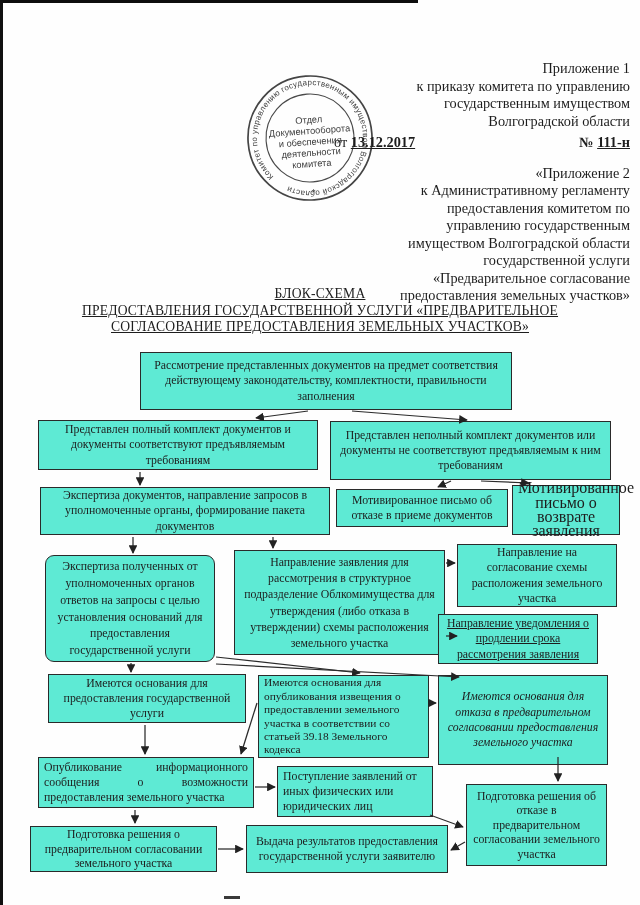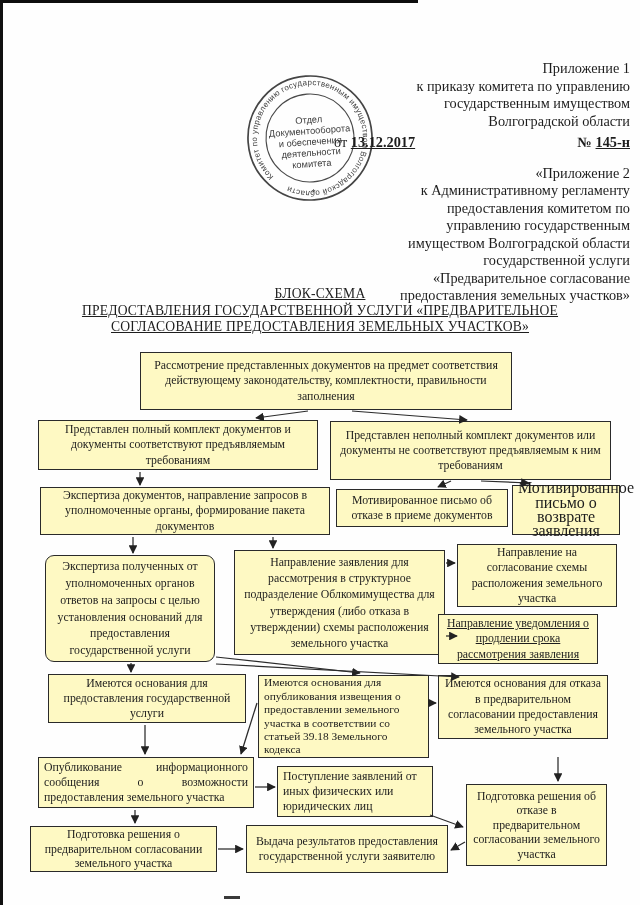--- a/index.html
+++ b/index.html
@@ -16,21 +16,21 @@
   .order b{font-weight:bold;}
   .order u{text-decoration:underline;}
   .appendix2{margin-top:13px;}
   
   .stamp{position:absolute;left:240px;top:72px;width:140px;height:136px;}
   .stamp text{font-family:"Liberation Sans","DejaVu Sans",sans-serif;fill:#3c3c3c;}
   
   .doc-title{position:absolute;top:286px;left:0;width:640px;text-align:center;
              font-size:13.6px;line-height:16.5px;letter-spacing:.2px;text-decoration:underline;}
   
-  .fbox{position:absolute;border:1.5px solid #2a2a2a;background:#fef9c3;box-sizing:border-box;
+  .fbox{position:absolute;border:1.5px solid #2a2a2a;background:#5eead4;box-sizing:border-box;
         display:flex;align-items:center;justify-content:center;text-align:center;
         font-size:11.8px;line-height:15.3px;padding:2px 5px;}
   .fbox>span{display:block;width:100%;}
   .ta-left{text-align:left;}
   .ta-just{text-align:justify;}
   .lh17{line-height:16.8px;}
   .lh16{line-height:16.1px;}
   .lh14{line-height:14.4px;}
   .small{font-size:16px;}
   .tight{line-height:13.4px;font-size:11.4px;}
@@ -69,21 +69,21 @@
     <div>
       <div>Приложение 1</div>
       <div>к приказу комитета по управлению</div>
       <div>государственным имуществом</div>
       <div>Волгоградской области</div>
     </div>
     <div class="order">
       <span><span>от</span>
         <b><u>13.12.2017</u></b></span>
       <span><b>№</b>
-        <b><u>145-н</u></b></span>
+        <b><u>111-н</u></b></span>
     </div>
     <div class="appendix2">
       <div>«Приложение 2</div>
       <div>к Административному регламенту</div>
       <div>предоставления комитетом по</div>
       <div>управлению государственным</div>
       <div>имуществом Волгоградской области</div>
       <div>государственной услуги</div>
       <div>«Предварительное согласование</div>
       <div>предоставления земельных участков»</div>
@@ -125,21 +125,21 @@
     </div>
   <div class="fbox" style="left:438px;top:614px;width:160px;height:50px;text-decoration:underline;">
       <span>Направление уведомления о продлении срока рассмотрения заявления</span>
     </div>
   <div class="fbox" style="left:48px;top:674px;width:198px;height:49px;">
       <span>Имеются основания для предоставления государственной услуги</span>
     </div>
   <div class="fbox tight ta-left" style="left:258px;top:675px;width:171px;height:83px;">
       <span>Имеются основания для опубликования извещения о предоставлении земельного участка в соответствии со статьей 39.18 Земельного кодекса</span>
     </div>
-  <div class="fbox" style="left:438px;top:675px;width:170px;height:64px;">
+  <div class="fbox" style="left:438px;top:675px;width:170px;height:90px;font-style:italic;">
       <span>Имеются основания для отказа в предварительном согласовании предоставления земельного участка</span>
     </div>
   <div class="fbox ta-just" style="left:38px;top:757px;width:216px;height:51px;">
       <span>Опубликование информационного сообщения о возможности предоставления земельного участка</span>
     </div>
   <div class="fbox ta-left" style="left:277px;top:766px;width:156px;height:51px;">
       <span>Поступление заявлений от иных физических или юридических лиц</span>
     </div>
   <div class="fbox lh14" style="left:466px;top:784px;width:141px;height:82px;">
       <span>Подготовка решения об отказе в предварительном согласовании земельного участка</span>

